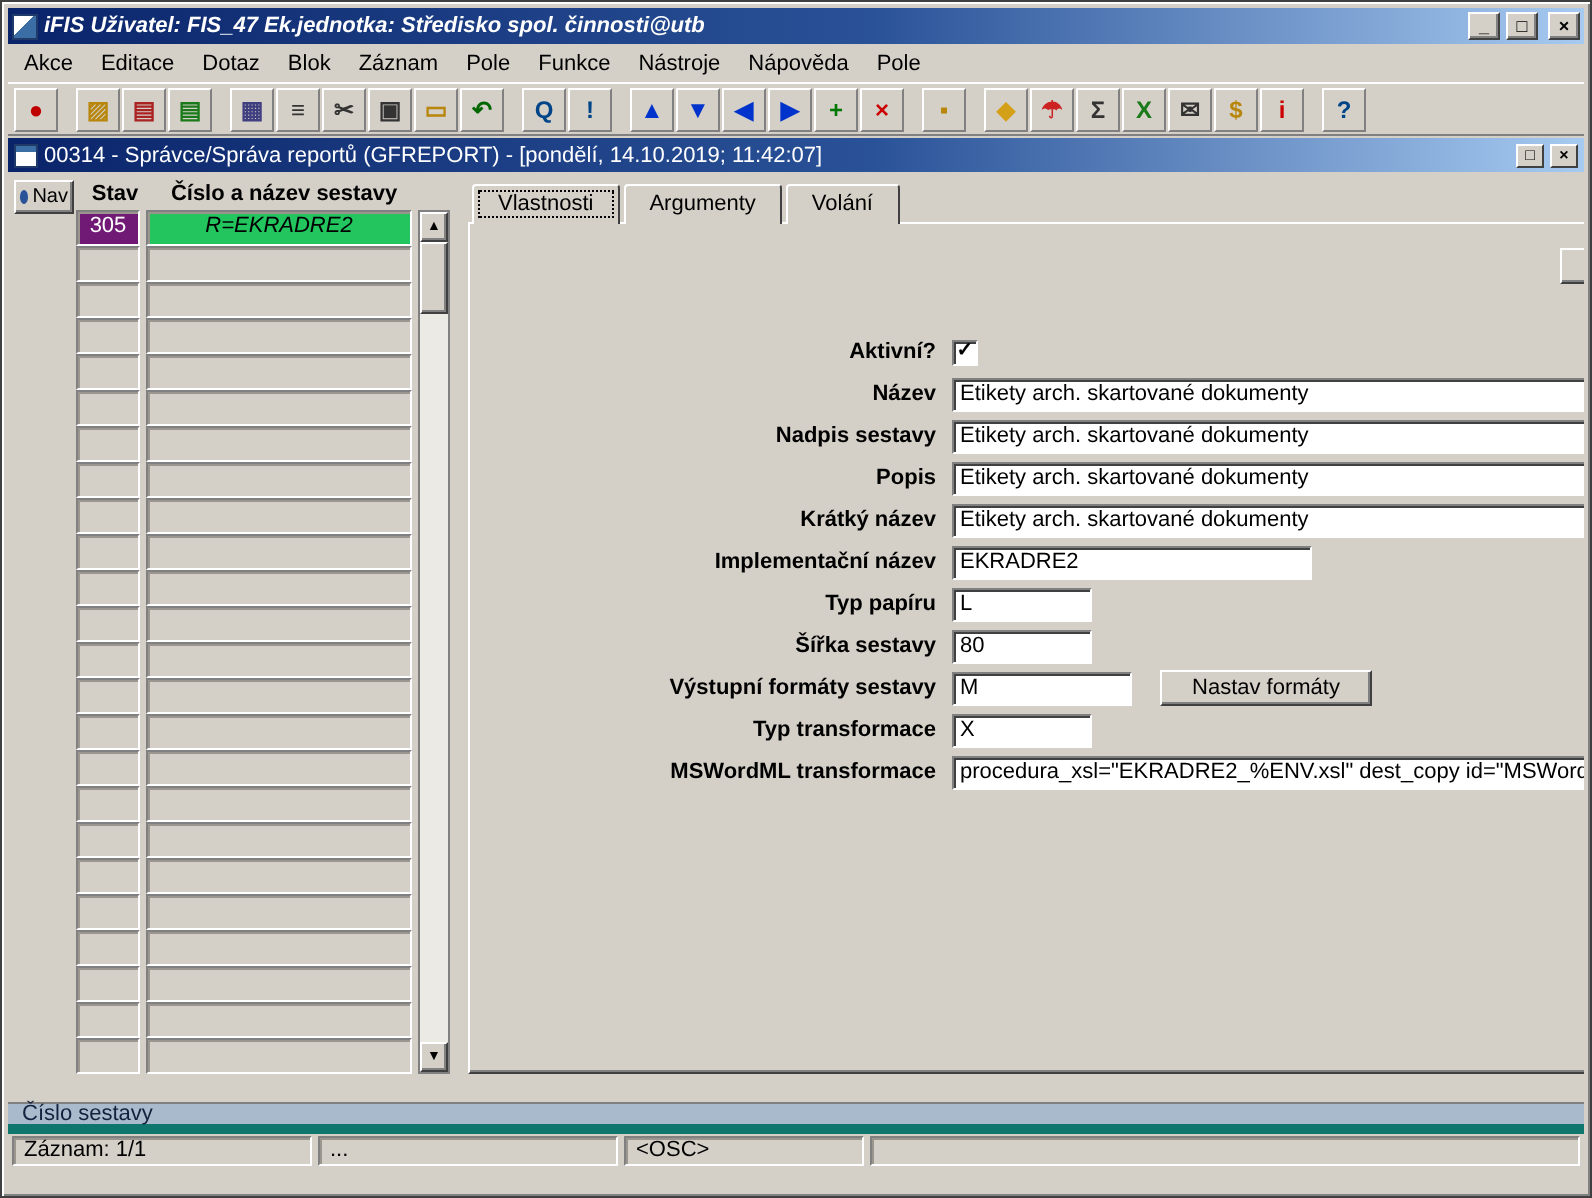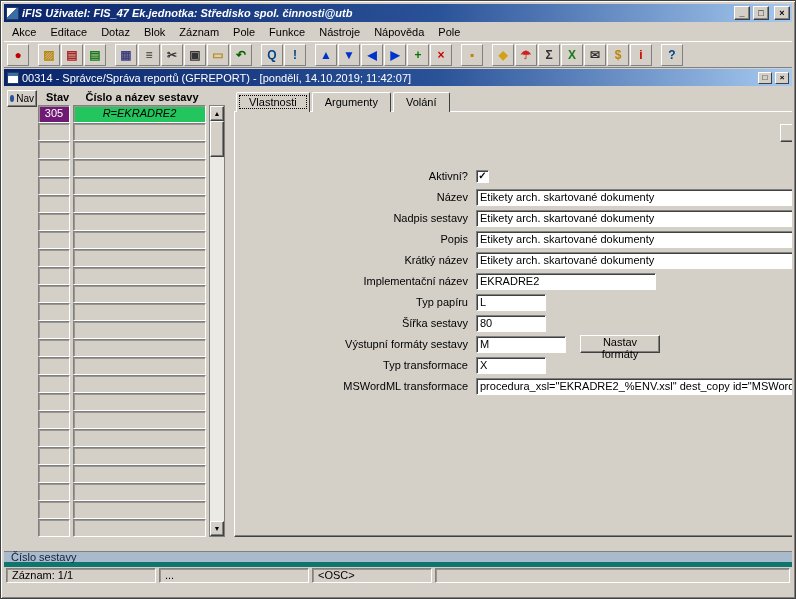--- a/index.html
+++ b/index.html
@@ -148,35 +148,35 @@
     background:#d4d0c8;
     border:1px solid #fff; border-right-color:#404040; border-bottom-color:#404040;
     box-shadow: inset -1px -1px 0 #808080;
     font-family:"Liberation Sans",sans-serif; font-size:11px; color:#000;
     height:18px; padding:0 8px;
   }
   .btn-historie { position:absolute; top:12px; right:34px; width:74px; }
   
   .form-body { padding-top:54px; }
   .frow { display:flex; align-items:center; height:20px; margin-bottom:1px; padding-left:8px; }
-  .flabel { width:225px; flex:0 0 225px; text-align:right; font-weight:normal; margin-right:8px; color:#000; }
+  .flabel { width:225px; flex:0 0 225px; text-align:right; font-weight:bold; margin-right:8px; color:#000; }
   input.field {
     height:17px;
     border:1px solid #808080; border-right-color:#fff; border-bottom-color:#fff;
     box-shadow: inset 1px 1px 0 #404040;
     background:#fff; color:#000;
     font-family:"Liberation Sans",sans-serif; font-size:11px;
     padding:0 3px;
   }
   .w-wide  { width:405px; }
   .w-mid   { width:180px; }
   .w-short { width:70px; }
   .w-fmt   { width:90px; }
   .w-param { width:412px; }
-  .btn-fmt { margin-left:14px; width:80px; }
+  .btn-fmt { margin-left:14px; width:106px; }
   .checkbox {
     width:13px; height:13px;
     background:#fff;
     border:1px solid #808080; border-right-color:#fff; border-bottom-color:#fff;
     box-shadow: inset 1px 1px 0 #404040;
     display:flex; align-items:center; justify-content:center;
     font-size:10px; font-weight:bold; color:#000; line-height:1;
   }
   
   .msgbar {

